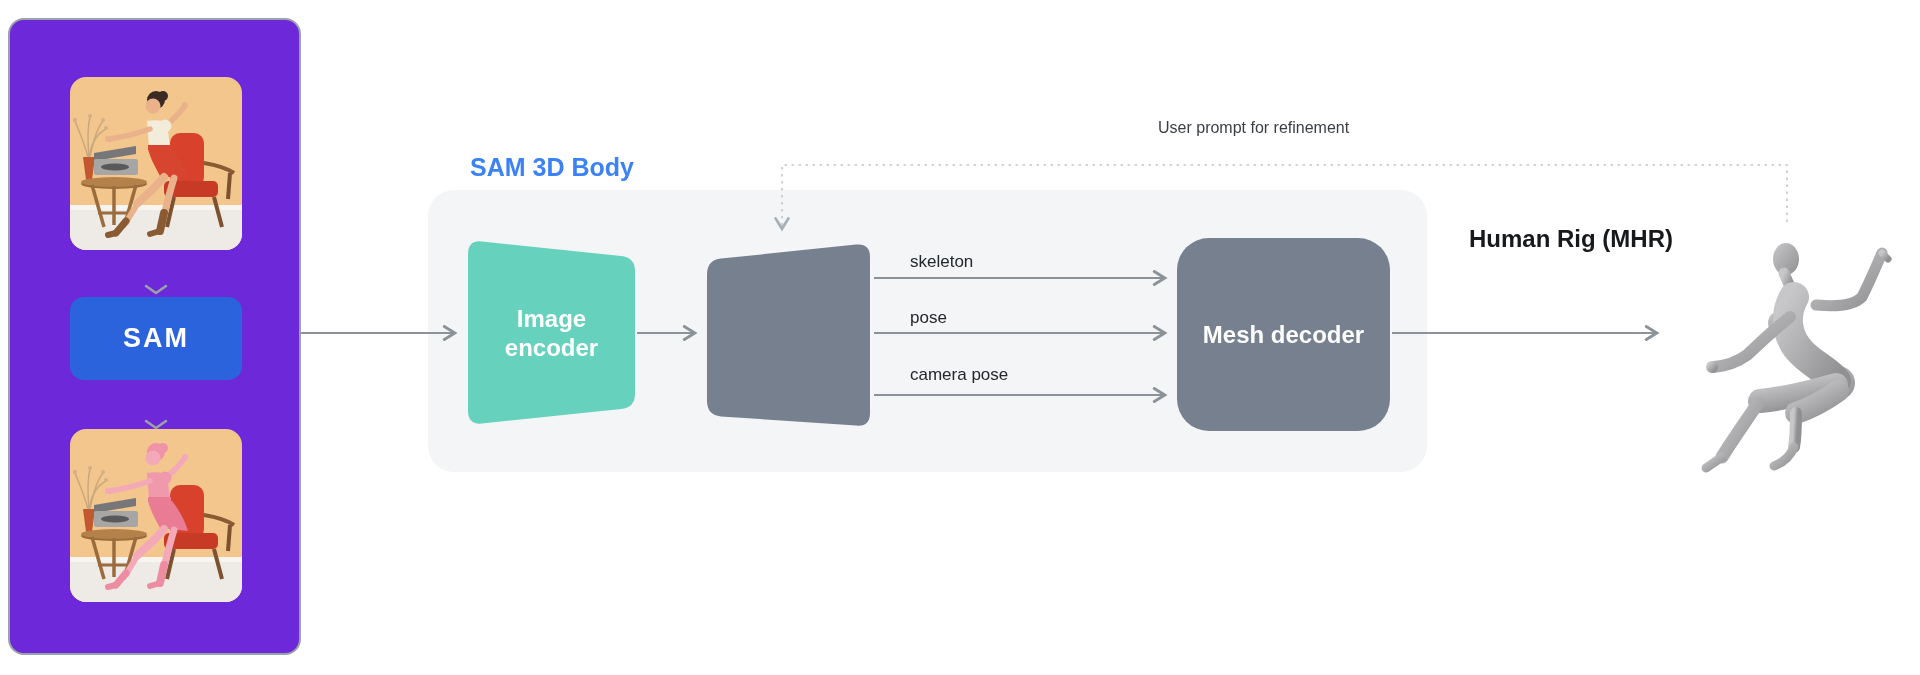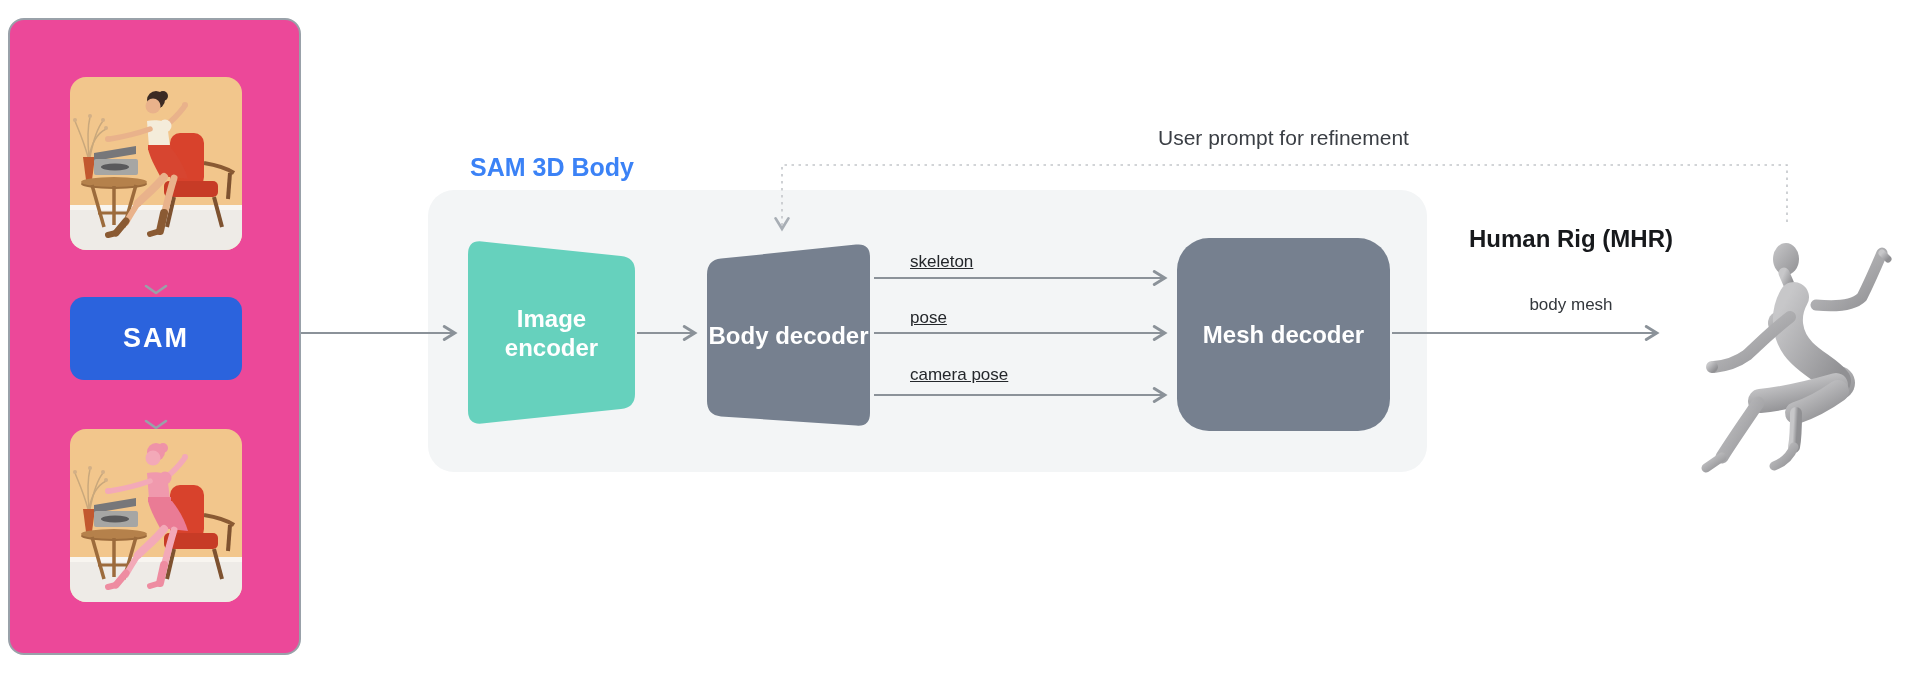--- a/index.html
+++ b/index.html
@@ -5,21 +5,21 @@
   html,body{margin:0;padding:0;background:#ffffff;}
   #canvas{
     position:relative;width:1920px;height:675px;background:#ffffff;overflow:hidden;
     font-family:"Liberation Sans","DejaVu Sans",sans-serif;
   }
   .abs{position:absolute;}
 
   
   .input-panel{
     left:8px;top:18px;width:289px;height:633px;
-    border:2px solid #99a1a9;border-radius:16px;background:#ec4899;z-index:1;
+    border:2px solid #99a1a9;border-radius:16px;background:#6d28d9;z-index:1;
   }
   .photo{
     left:68px;width:172px;height:173px;border-radius:16px;overflow:hidden;z-index:2;
   }
   .photo svg{display:block;}
   .photo-original{--hair:#3c2b24;--skin:#e9b28b;--top:#f4ecda;--skirt:#d74530;--boots:#8a5a33;top:75px;}
   .photo-masked{--hair:#ef93a8;--skin:#f3a9b8;--top:#f099ad;--skirt:#ea7b95;--boots:#ee8ca1;top:427px;}
   .chevron{left:141px;width:26px;height:13px;z-index:2;}
   .sam-button{
     left:68px;top:295px;width:172px;height:83px;border-radius:14px;
@@ -37,24 +37,24 @@
   .node-shape{z-index:3;}
   .node-label{
     display:flex;align-items:center;justify-content:center;text-align:center;
     color:#ffffff;font-weight:bold;font-size:24px;line-height:29px;z-index:4;
   }
   .mesh-box{
     left:1177px;top:238px;width:213px;height:193px;border-radius:32px;
     background:var(--slate,#76808f);z-index:3;
   }
   .stream-label{
-    font-size:17px;color:#24272b;z-index:4;white-space:nowrap;text-decoration:underline;
+    font-size:17px;color:#24272b;z-index:4;white-space:nowrap;
   }
   .refine-label{
-    left:1158px;top:126px;font-size:21px;color:#3a3e44;z-index:4;white-space:nowrap;
+    left:1158px;top:119px;font-size:16px;color:#3a3e44;z-index:4;white-space:nowrap;
   }
 
   
   .result-title{
     left:1441px;top:224px;width:260px;text-align:center;font-size:24px;line-height:30px;
     font-weight:bold;color:#17191c;z-index:4;
   }
   .result-subtitle{
     left:1441px;top:295px;width:260px;text-align:center;font-size:17px;color:#33373c;z-index:4;
   }
@@ -175,34 +175,32 @@
   <div class="abs pipeline-title">SAM 3D Body</div>
 
   <svg class="abs node-shape" style="left:468px;top:238px;" width="167" height="190" viewBox="0 0 167 190">
     <path d="M14,3.5 L153,18 Q167,19.5 167,33 L167,156 Q167,169.5 153,171 L14,185.5 Q0,187 0,172.5 L0,16.5 Q0,2 14,3.5 Z" fill="#66d1bd"></path>
   </svg>
   <div class="abs node-label" style="left:468px;top:240px;width:167px;height:185px;">Image encoder</div>
 
   <svg class="abs node-shape" style="left:707px;top:241px;" width="163" height="188" viewBox="0 0 163 188">
     <path d="M14,17.6 L149,3.6 Q163,2 163,16 L163,172 Q163,186 149,184.6 L14,175.4 Q0,174 0,160 L0,33.6 Q0,19 14,17.6 Z" fill="#76808f"></path>
   </svg>
-  <div class="abs node-label" style="left:707px;top:243px;width:163px;height:184px;">Body decoder</div>
 
   <div class="abs mesh-box node-label">Mesh decoder</div>
 
   <div class="abs stream-label" style="left:910px;top:252px;">skeleton</div>
   <div class="abs stream-label" style="left:910px;top:308px;">pose</div>
   <div class="abs stream-label" style="left:910px;top:365px;">camera pose</div>
 
   <div class="abs refine-label">User prompt for refinement</div>
 
   <div class="abs result-title">
     <div>Human Rig (MHR)</div>
   </div>
-  <div class="abs result-subtitle">body mesh</div>
 
   <svg id="figure-3d" class="abs" width="200" height="250" viewBox="0 0 200 250">
     <defs>
       <linearGradient id="meshgrad" x1="0" y1="0" x2="1" y2="1">
         <stop offset="0" stop-color="#c7c7c9"></stop>
         <stop offset="1" stop-color="#909093"></stop>
       </linearGradient>
     </defs>
     <g fill="url(#meshgrad)" stroke="none">
       <ellipse cx="88" cy="24" rx="13" ry="16"></ellipse>

